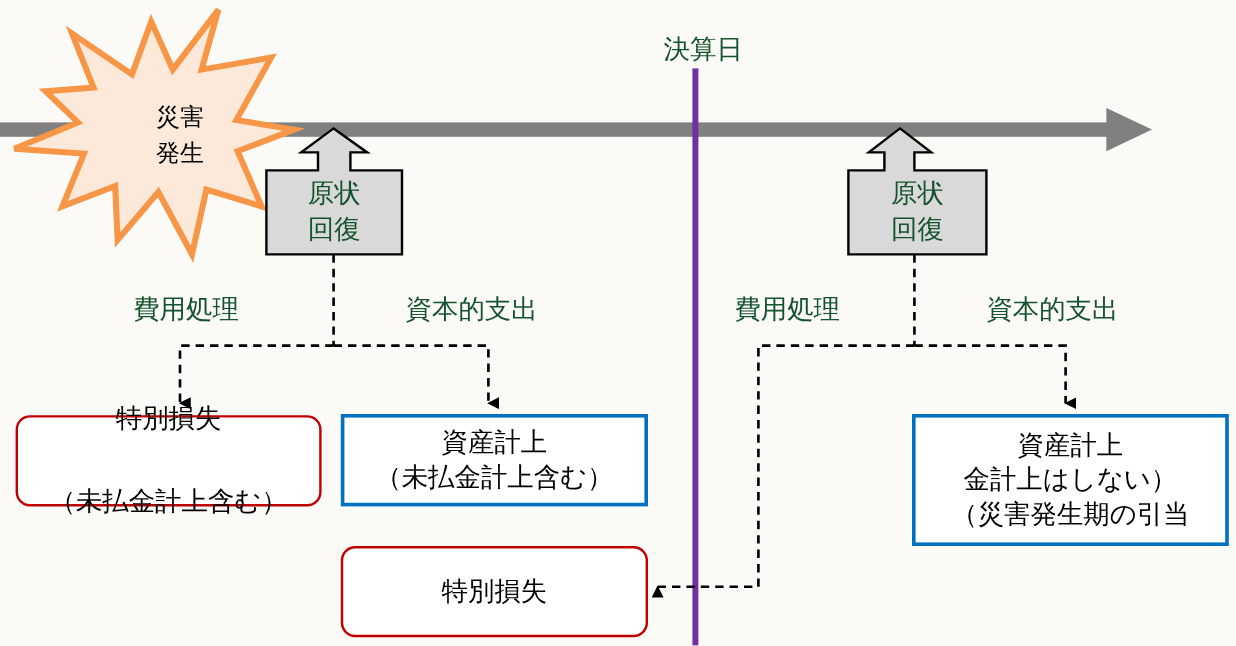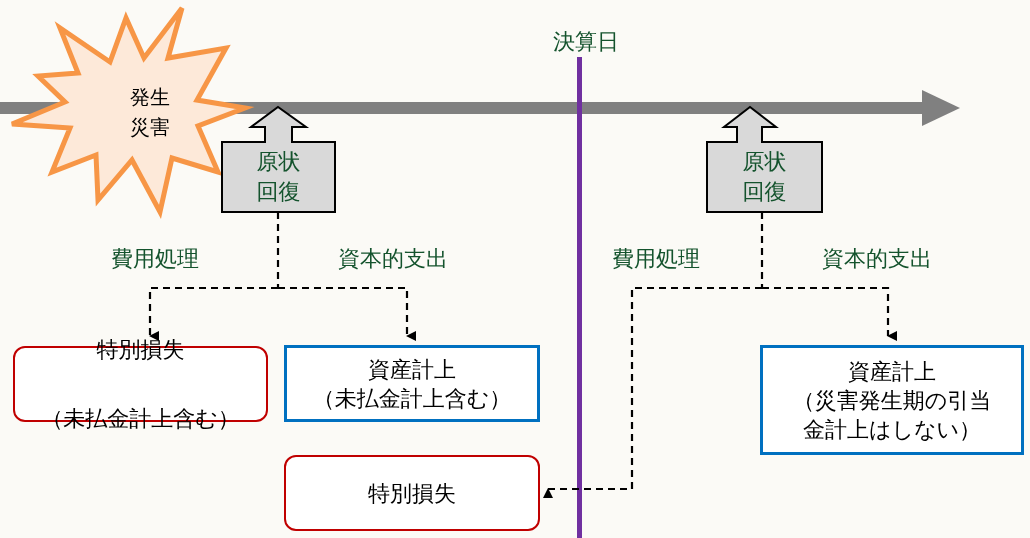--- a/index.html
+++ b/index.html
@@ -60,22 +60,22 @@
   <g fill="none" stroke="#000" stroke-width="2.2" stroke-dasharray="7,5">
     <line x1="762" y1="212" x2="762" y2="288"></line>
     <polyline points="762,288 888,288 888,336" marker-end="url(#arrowDown)"></polyline>
     <polyline points="762,288 632,288 632,489 548,489" marker-end="url(#arrowDown)"></polyline>
   </g>
 </svg>
 
 <div class="lbl" style="left:546px; top:27px; width:80px;">決算日</div>
 
 <div class="burst-text" style="left:110px; top:82px; width:80px;">
+  <div>災害</div>
   <div>発生</div>
-  <div>災害</div>
 </div>
 
 <div class="restore-text" style="left:222px; top:147px; width:113px;">
   <div>原状</div>
   <div>回復</div>
 </div>
 
 <div class="restore-text" style="left:707px; top:147px; width:115px;">
   <div>原状</div>
   <div>回復</div>
@@ -91,19 +91,19 @@
   <div>（未払金計上含む）</div>
 </div>
 
 <div class="box blue" style="left:284px; top:345px; width:256px; height:77px;">
   <div>資産計上</div>
   <div>（未払金計上含む）</div>
 </div>
 
 <div class="box blue" style="left:760px; top:345px; width:264px; height:110px;">
   <div>資産計上</div>
+  <div>金計上はしない）</div>
   <div>（災害発生期の引当</div>
-  <div>金計上はしない）</div>
 </div>
 
 <div class="box red" style="left:284px; top:455px; width:256px; height:76px;">
   <div>特別損失</div>
 </div>
 
 </body></html>

